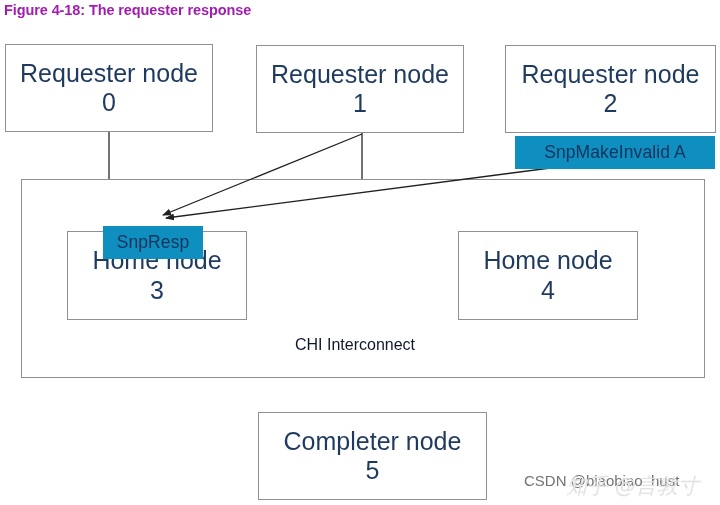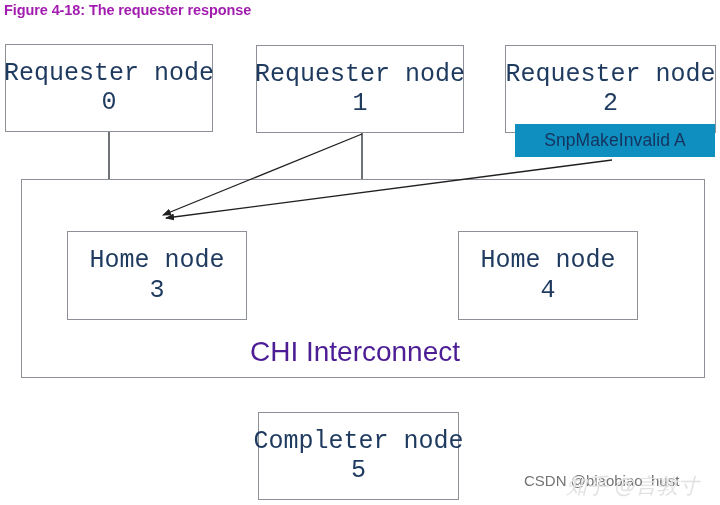--- a/index.html
+++ b/index.html
@@ -34,57 +34,57 @@
     background: #ffffff;
     display: flex;
     flex-direction: column;
     align-items: center;
     justify-content: center;
     color: #1f3a5f;
     font-size: 25px;
     line-height: 1.18;
     text-align: center;
     white-space: nowrap;
-    font-family: Liberation Mono, monospace;
   }
   .node-box .node-label {
     display: block;
   }
   .node-box .node-num {
     display: block;
   }
   #interconnect-box {
     position: absolute;
     box-sizing: border-box;
     border: 1.3px solid #8d9096;
     background: #ffffff;
   }
   #interconnect-label {
     position: absolute;
-    color: #4c1d95;
-    font-size: 28px;
+    color: #0f172a;
+    font-size: 16px;
     white-space: nowrap;
     text-align: center;
   }
   .connector {
     position: absolute;
     background: #6f7378;
     width: 1.6px;
   }
   .msg-badge {
     position: absolute;
     box-sizing: border-box;
     background: #0f8ec0;
     color: #15335c;
     font-size: 17.5px;
     display: flex;
     align-items: center;
     justify-content: center;
     white-space: nowrap;
     letter-spacing: 0.1px;
+    margin-top: 12px;
   }
   #arrow-layer {
     position: absolute;
     left: 0;
     top: 0;
     width: 720px;
     height: 505px;
     pointer-events: none;
   }
   .wm-latin {
@@ -133,36 +133,39 @@
     <span class="node-num">3</span>
   </div>
 
   <div class="node-box" id="home-node-4" style="left:458px; top:231px; width:180px; height:89px;">
     <span class="node-label">Home node</span>
     <span class="node-num">4</span>
   </div>
 
   <div id="interconnect-label" style="left:180px; top:336px; width:350px;">CHI Interconnect</div>
 
-  <div class="node-box" id="completer-node-5" style="left:258px; top:412px; width:201px; height:88px;">
+  <div class="node-box" id="completer-node-5" style="left:258px; top:412px; width:229px; height:88px;">
     <span class="node-label">Completer node</span>
     <span class="node-num">5</span>
   </div>
 
   <svg id="arrow-layer" viewBox="0 0 720 505">
     <defs>
       <marker id="arrowhead" markerWidth="9" markerHeight="7" refX="8" refY="3.5" orient="auto" markerUnits="userSpaceOnUse">
         <polygon points="0 0, 9 3.5, 0 7" fill="#202020"></polygon>
       </marker>
     </defs>
     <line x1="362" y1="134" x2="163" y2="215" stroke="#202020" stroke-width="1.3" marker-end="url(#arrowhead)"></line>
     <line x1="612" y1="160" x2="166" y2="218" stroke="#202020" stroke-width="1.3" marker-end="url(#arrowhead)"></line>
   </svg>
 
   <div class="msg-badge" style="left:515px; top:124px; width:200px; height:33px;">
     <span>SnpMakeInvalid A</span>
   </div>
 
+  <div class="msg-badge" style="left:103px; top:214px; width:100px; height:33px;">
+    <span>SnpResp</span>
+  </div>
 
   <div class="wm-latin" style="left:524px; top:472px;">CSDN @biaobiao_hust</div>
   <div class="wm-cjk" style="left:566px; top:472px;font-style:italic;">知乎 @言敦寸</div>
 
 </div>
 
 </body></html>

